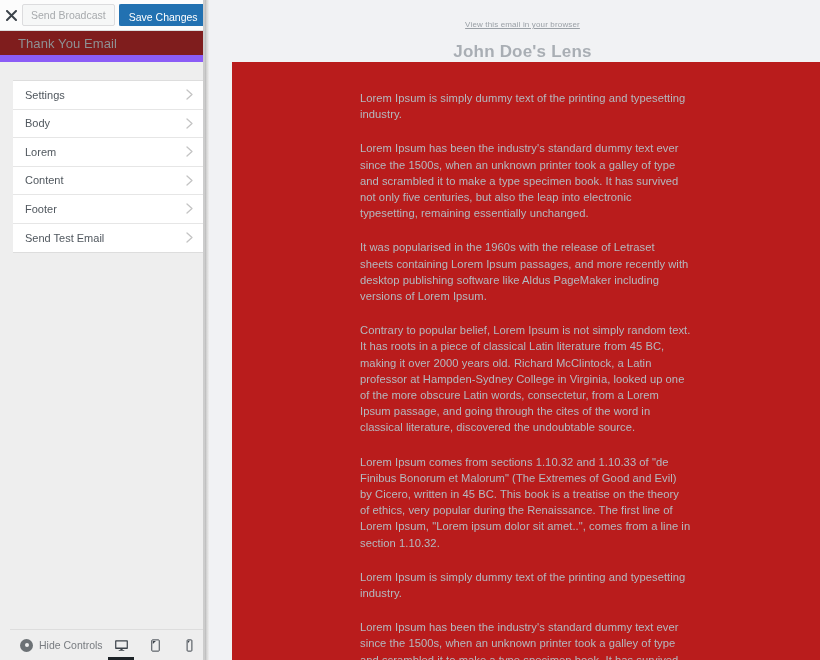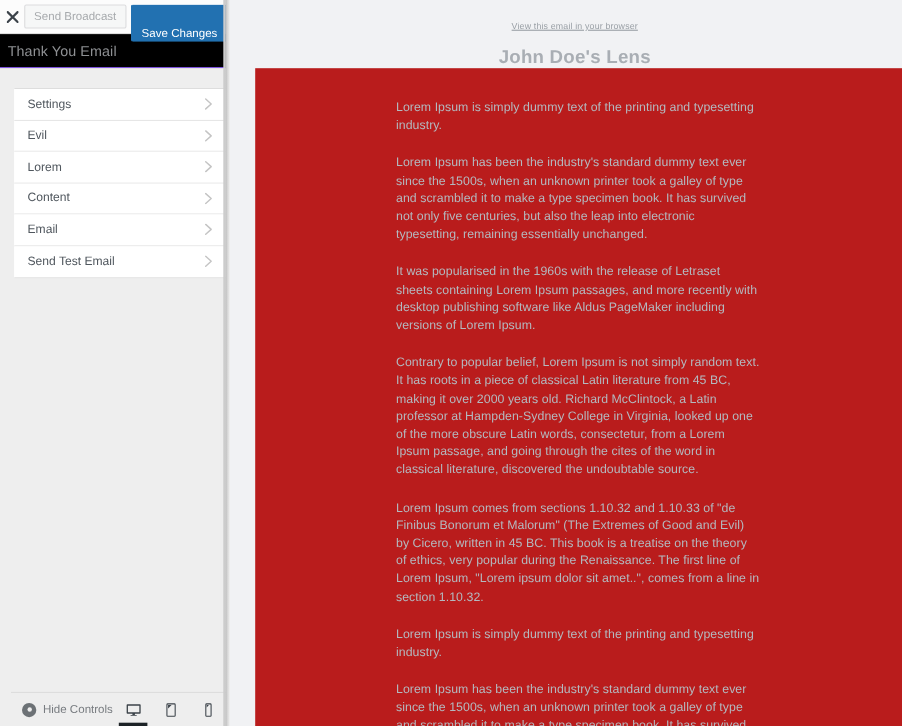--- a/index.html
+++ b/index.html
@@ -74,40 +74,40 @@
   }
   .btn-save-wrap {
     margin-left: 4px;
     display: flex;
     align-items: stretch;
     height: 22px;
   }
   .btn-save {
     height: 22px;
     line-height: 21px;
-    padding: 16px 9px;
+    padding: 2px 9px;
     font-size: 10.5px;
     color: #ffffff;
     background: #2271b1;
     border: 1px solid #2271b1;
     border-right: none;
     border-radius: 2px 0 0 2px;
     box-sizing: border-box;
     white-space: nowrap;
     cursor: pointer;
     font-family: "Liberation Sans", sans-serif;
   }
 
   .cz-title {
     height: 31px;
-    background: #000000;
-    border-bottom: 1px solid #8b5cf6;
-    display: flex;
-    align-items: center;
-    padding-left: 7px;
+    background: #7f1d1d;
+    border-bottom: 7px solid #8b5cf6;
+    display: flex;
+    align-items: center;
+    padding-left: 18px;
     box-sizing: border-box;
   }
   .cz-title-text {
     font-size: 13px;
     color: #8e9093;
     font-weight: 400;
     letter-spacing: .1px;
   }
 
   .cz-gap {
@@ -329,21 +329,21 @@
       <div class="cz-item">
         <span class="cz-item-label">Settings</span>
         <span class="cz-chevron">
           <svg width="7" height="11" viewBox="0 0 7 11" aria-hidden="true">
               <path d="M1 1 L6 5.5 L1 10" stroke="#c4c4c4" stroke-width="1.3" fill="none" stroke-linecap="round" stroke-linejoin="round"></path>
             </svg>
         </span>
       </div>
 
       <div class="cz-item">
-        <span class="cz-item-label">Evil</span>
+        <span class="cz-item-label">Body</span>
         <span class="cz-chevron">
           <svg width="7" height="11" viewBox="0 0 7 11" aria-hidden="true">
               <path d="M1 1 L6 5.5 L1 10" stroke="#c4c4c4" stroke-width="1.3" fill="none" stroke-linecap="round" stroke-linejoin="round"></path>
             </svg>
         </span>
       </div>
 
       <div class="cz-item">
         <span class="cz-item-label">Lorem</span>
         <span class="cz-chevron">
@@ -356,21 +356,21 @@
       <div class="cz-item">
         <span class="cz-item-label">Content</span>
         <span class="cz-chevron">
           <svg width="7" height="11" viewBox="0 0 7 11" aria-hidden="true">
               <path d="M1 1 L6 5.5 L1 10" stroke="#c4c4c4" stroke-width="1.3" fill="none" stroke-linecap="round" stroke-linejoin="round"></path>
             </svg>
         </span>
       </div>
 
       <div class="cz-item">
-        <span class="cz-item-label">Email</span>
+        <span class="cz-item-label">Footer</span>
         <span class="cz-chevron">
           <svg width="7" height="11" viewBox="0 0 7 11" aria-hidden="true">
               <path d="M1 1 L6 5.5 L1 10" stroke="#c4c4c4" stroke-width="1.3" fill="none" stroke-linecap="round" stroke-linejoin="round"></path>
             </svg>
         </span>
       </div>
 
       <div class="cz-item">
         <span class="cz-item-label">Send Test Email</span>
         <span class="cz-chevron">

